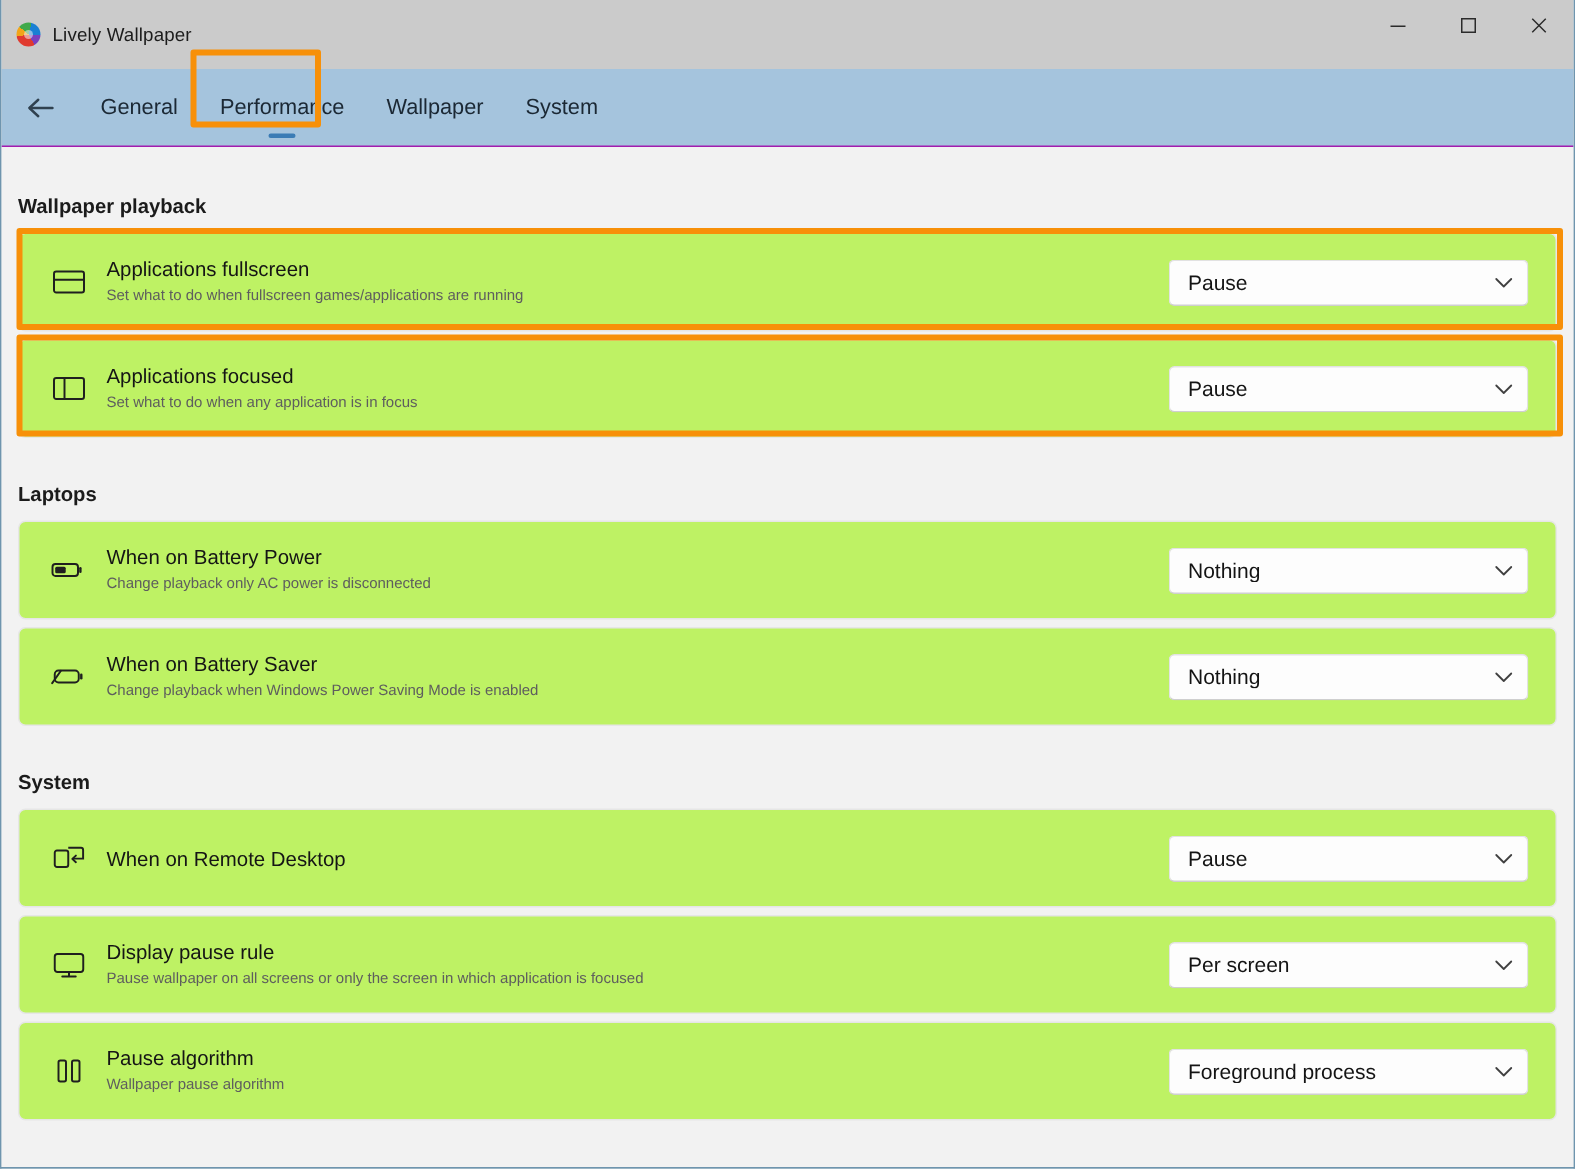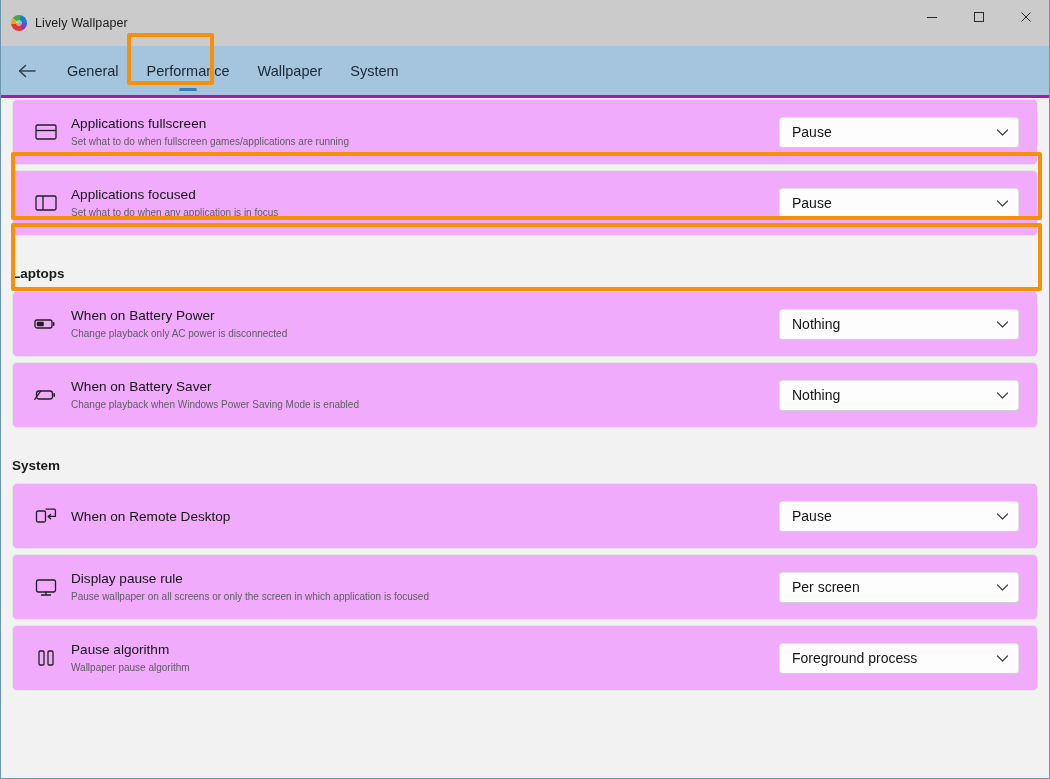--- a/index.html
+++ b/index.html
@@ -74,21 +74,21 @@
   }
   .wc svg { display: block; }
 
   
   #navbar {
     position: relative;
     height: 52px;
     background: #a5c4dd;
     display: flex;
     align-items: center;
-    border-bottom: 3px solid #a21caf;
+    border-bottom: 1px solid #a21caf;
   }
   #back-button {
     width: 40px; height: 40px;
     margin-left: 6px;
     display: flex; align-items: center; justify-content: center;
     color: #30414f;
   }
   #tabs {
     display: flex;
     align-items: stretch;
@@ -130,21 +130,21 @@
     font-weight: bold;
     color: #1b1b1b;
     margin: 30px 0 10px 11px;
   }
   .section-header.first { margin-top: 31px; }
 
   .card-group { margin: 0 11px; }
 
   .card {
     position: relative;
-    background: #f0abfc;
+    background: #bef264;
     border: 1px solid #e6e6e6;
     border-radius: 5px;
     height: 66px;
     margin-bottom: 5px;
     display: flex;
     align-items: center;
     padding-left: 18px;
     padding-right: 17px;
   }
   .card:last-child { margin-bottom: 0; }
@@ -252,20 +252,21 @@
         <span>Wallpaper</span>
       </div>
       <div class="tab">
         <span>System</span>
       </div>
     </div>
   </div>
 
   <div id="content">
 
+    <div class="section-header first">Wallpaper playback</div>
     <div class="card-group">
 
       <div class="card">
         <div class="card-icon">
           <svg width="22" height="18" viewBox="0 0 22 18">
             <rect x="1" y="2" width="20" height="14" rx="1.5" fill="none" stroke="#1f1f1f" stroke-width="1.3"></rect>
             <path d="M1 7.5 H21" stroke="#1f1f1f" stroke-width="1.3"></path>
           </svg>
         </div>
         <div class="card-text">

